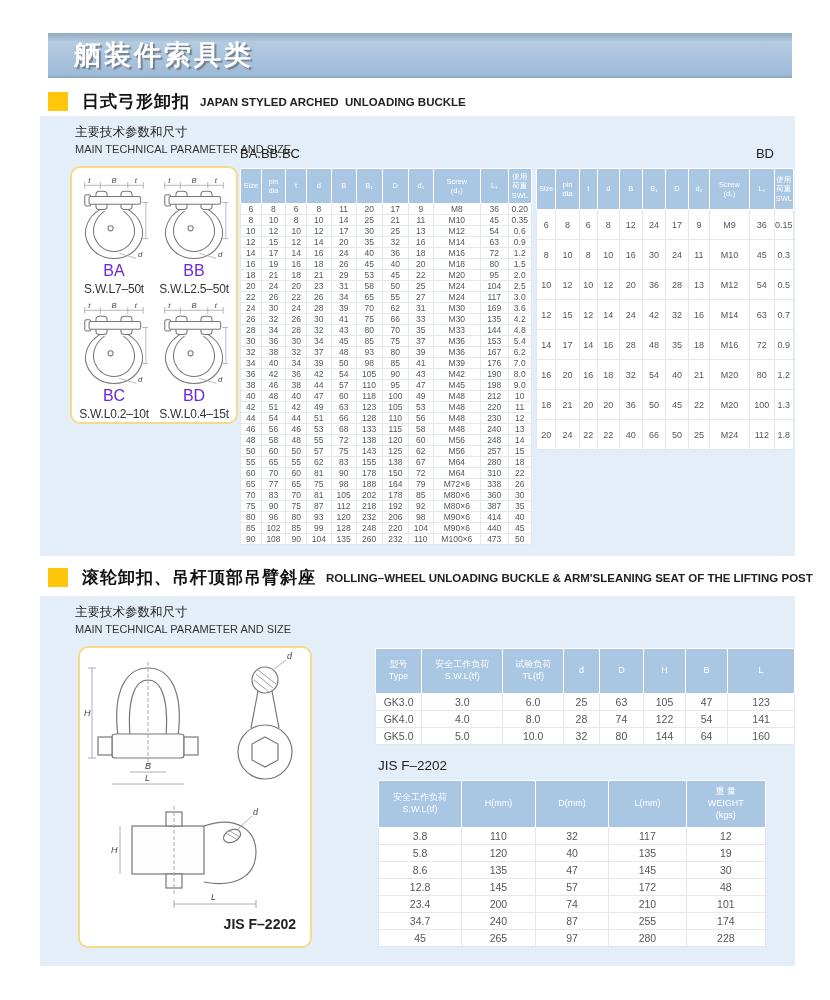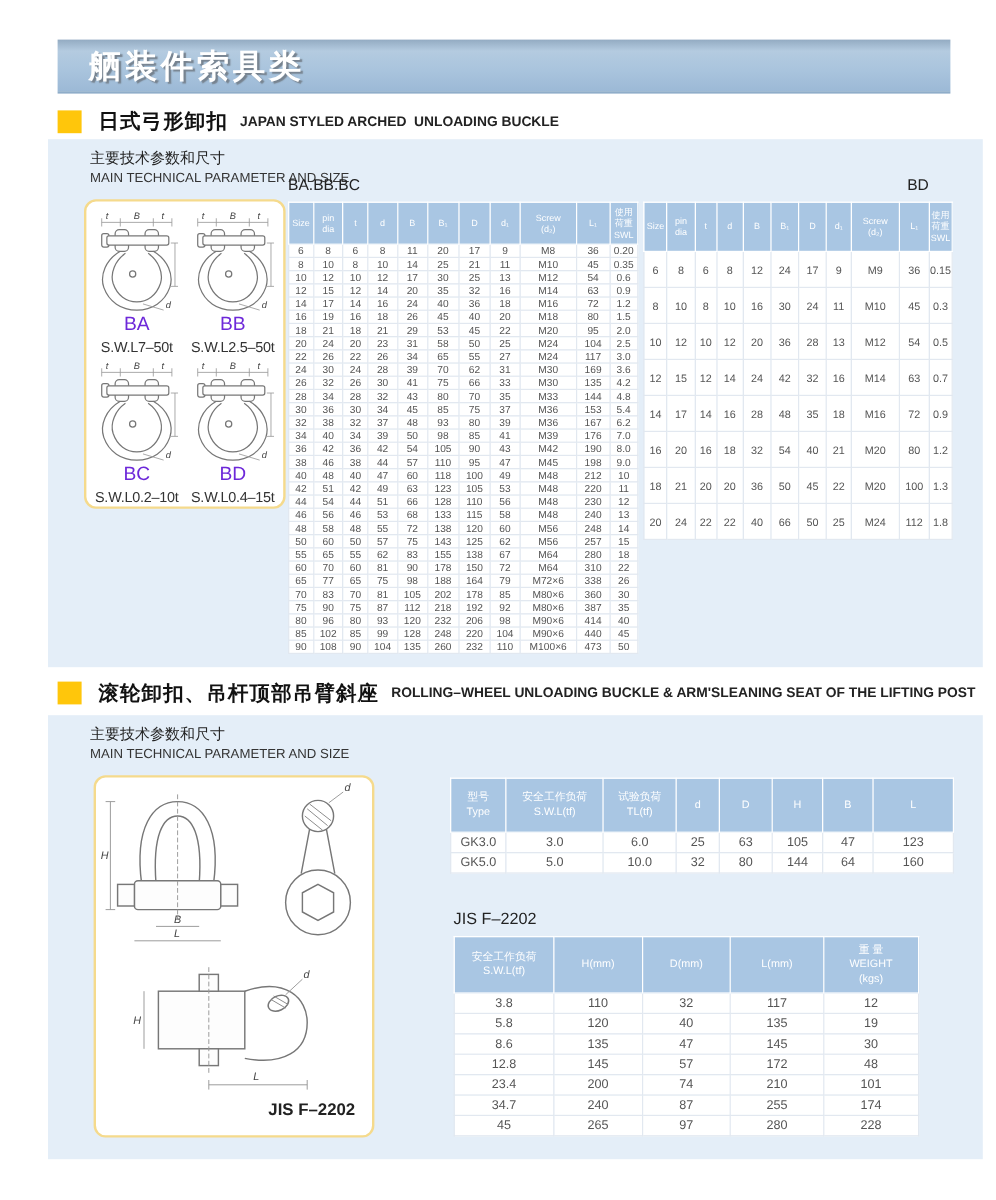--- a/index.html
+++ b/index.html
@@ -15,21 +15,21 @@
   .banner .en{font-size:19px;font-weight:bold;color:#f2f2f2;margin-left:14px;letter-spacing:.5px;
     text-shadow:2px 2px 1px #76828e;}
 
   
   .sect-head{position:absolute;left:48px;display:flex;align-items:center;}
   .bullet{width:20px;height:19px;background:#ffc60b;margin-right:14px;flex:0 0 auto;}
   .sect-zh{font-size:17px;font-weight:bold;color:#111;letter-spacing:1px;}
   .sect-en{font-size:11.5px;font-weight:bold;color:#222;margin-left:10px;white-space:pre;}
 
   
-  .panel{position:absolute;left:40px;width:755px;background:#e4eef8;padding-left:24px;}
+  .panel{position:absolute;left:40px;width:755px;background:#e4eef8;}
   .param{position:absolute;left:35px;top:8px;}
   .param .p-zh{font-size:12.5px;color:#222;}
   .param .p-en{font-size:11px;color:#333;margin-top:2px;}
 
   
   .diag-box{position:absolute;background:#fff;border:2px solid #f5da8c;border-radius:10px;box-sizing:border-box;}
   .diag-grid{display:grid;grid-template-columns:1fr 1fr;padding:7px 2px 0 2px;row-gap:4px;}
   .diag-cell{text-align:center;}
   .diag-label{font-size:16px;color:#6d28d9;margin-top:1px;}
   .diag-swl{font-size:12px;color:#333;margin-top:2px;letter-spacing:-.2px;}
@@ -817,20 +817,30 @@
               <td>GK3.0</td>
               <td>3.0</td>
               <td>6.0</td>
               <td>25</td>
               <td>63</td>
               <td>105</td>
               <td>47</td>
               <td>123</td>
             </tr>
             <tr>
+              <td>GK4.0</td>
+              <td>4.0</td>
+              <td>8.0</td>
+              <td>28</td>
+              <td>74</td>
+              <td>122</td>
+              <td>54</td>
+              <td>141</td>
+            </tr>
+            <tr>
               <td>GK5.0</td>
               <td>5.0</td>
               <td>10.0</td>
               <td>32</td>
               <td>80</td>
               <td>144</td>
               <td>64</td>
               <td>160</td>
             </tr>
           </tbody>

